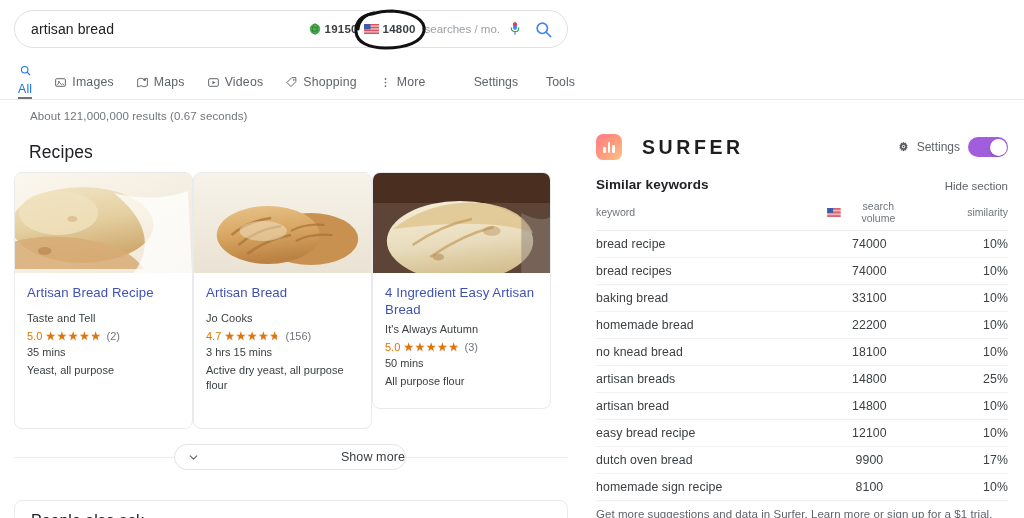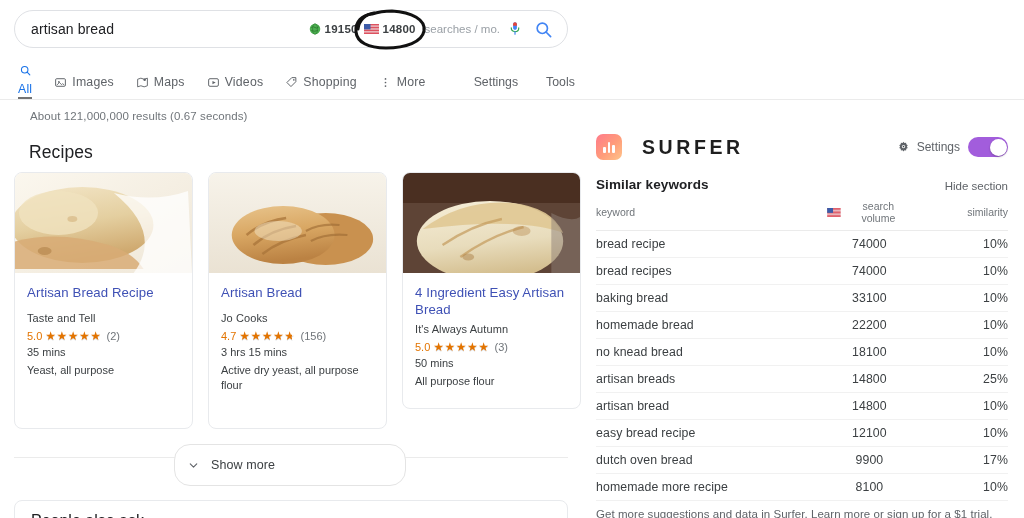--- a/index.html
+++ b/index.html
@@ -49,21 +49,21 @@
   .nav-icon { width: 13px; height: 13px; display: block; }
   .nav-tools { display: flex; align-items: center; margin-left: 26px; }
   .nav-tools .nav-plain { font-size: 12.3px; color: #5f6368; margin-right: 28px; cursor: pointer; }
   .nav-sep { position: absolute; left: 0; top: 99px; width: 1024px; height: 1px; background: #ebebeb; }
 
   
   .stats { position: absolute; left: 30px; top: 110px; font-size: 11.5px; color: #70757a; letter-spacing: .1px; }
 
   
   .recipes-title { position: absolute; left: 29px; top: 142px; font-size: 17.5px; color: #202124; letter-spacing: .1px; }
-  .cards { position: absolute; left: 14px; top: 172px; display: flex; gap: 15px; }
+  .cards { position: absolute; left: 14px; top: 172px; display: flex; gap: 0; }
   .card {
     width: 179px; background: #fff;
     border: 1px solid #e8eaed; border-radius: 8px;
     overflow: hidden; cursor: pointer;
   }
   .card-1 { height: 257px; }
   .card-2 { height: 257px; }
   .card-3 { height: 237px; }
   .card-img { width: 100%; height: 100px; display: block; }
   .card-body { padding: 11px 12px 0 12px; }
@@ -76,23 +76,23 @@
   .stars .base { color: #dadce0; font-size: 12px; letter-spacing: .5px; }
   .stars .fill { position: absolute; left: 0; top: 0; overflow: hidden; white-space: nowrap; color: #e37400; font-size: 12px; letter-spacing: .5px; }
   .rating-count { font-size: 11px; color: #70757a; margin-left: 2px; }
   .card-time { font-size: 11px; color: #3c4043; margin-top: 4px; }
   .card-ingr { font-size: 11px; color: #3c4043; margin-top: 5px; line-height: 15px; }
 
   
   .showmore-rule { position: absolute; left: 14px; top: 457px; width: 554px; height: 1px; background: #ebebeb; }
   .showmore {
     position: absolute; left: 174px; top: 444px;
-    width: 232px; height: 42px;
+    width: 232px; height: 26px;
     border: 1px solid #e4e4e4; border-radius: 16px; background: #fff;
-    display: flex; align-items: center; cursor: pointer;
+    display: flex; align-items: center; cursor: pointer; justify-content: space-between;
   }
   .showmore .chev { width: 36px; display: flex; justify-content: center; align-items: center; }
   .showmore .smlabel { font-size: 12.5px; color: #3c4043; letter-spacing: .1px; }
 
   
   .bottom-card {
     position: absolute; left: 14px; top: 500px;
     width: 554px; height: 40px;
     border: 1px solid #e8eaed; border-radius: 8px; background: #fff;
   }
@@ -508,21 +508,21 @@
             <td>easy bread recipe</td>
             <td class="c-vol">12100</td>
             <td class="c-sim">10%</td>
           </tr>
           <tr>
             <td>dutch oven bread</td>
             <td class="c-vol">9900</td>
             <td class="c-sim">17%</td>
           </tr>
           <tr>
-            <td>homemade more recipe</td>
+            <td>homemade sign recipe</td>
             <td class="c-vol">8100</td>
             <td class="c-sim">10%</td>
           </tr>
         </tbody>
     </table>
 
     <div class="surfer-foot">
       <span>Get more suggestions and data in Surfer.</span>
       <a>Learn more</a>
       <span>or</span>

